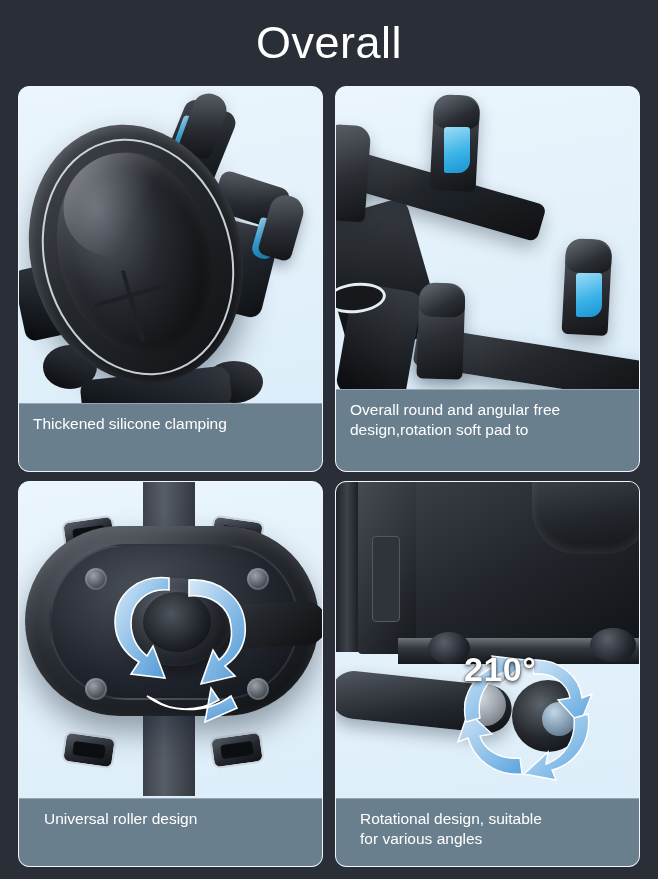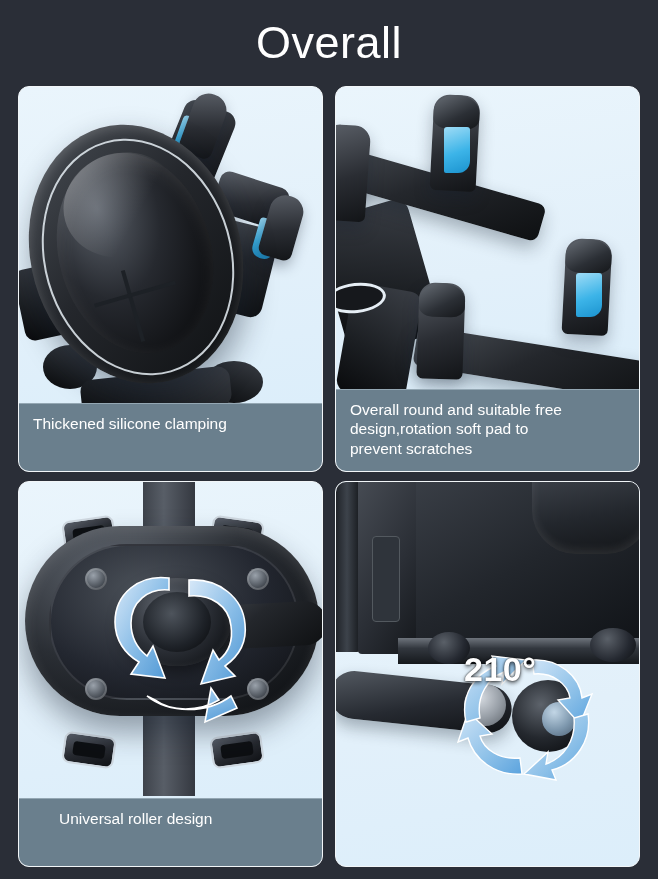--- a/index.html
+++ b/index.html
@@ -75,21 +75,21 @@
     background: #6a7f8d;
     color: #ffffff;
     font-size: 15.5px;
     line-height: 1.28;
     padding: 10px 14px 12px 14px;
     box-sizing: border-box;
     border-top: 1px solid #94a7b3;
   }
   .caption.h2 { min-height: 68px; }
   .caption.h3 { min-height: 82px; }
-  .caption.pad-left { padding-left: 40px; }
+  .caption.pad-left { padding-left: 25px; }
   .caption.pad-left2 { padding-left: 24px; }
 
   
   .ink   { position: absolute; }
   .blk   { background: linear-gradient(145deg, #4a4f56 0%, #24272c 45%, #0e1012 100%); }
   .blk2  { background: linear-gradient(160deg, #5b6068 0%, #2a2d33 55%, #121417 100%); }
   .blk3  { background: linear-gradient(200deg, #3a3e45 0%, #1b1e22 60%, #090a0c 100%); }
   .cyan  { background: linear-gradient(160deg, #9fdcf6 0%, #3cb4e8 55%, #1b93cf 100%); }
 
   
@@ -373,23 +373,22 @@
         </div>
 
         <div class="ink post blk2 p2-post-2">
           <div class="post-cap"></div>
         </div>
         <div class="ink cyan p2-pad-2"></div>
 
         <div class="ink p2-oval-hole"></div>
       </div>
       <div class="caption h3">
-        <div>Overall round and suitable free</div>
+        <div>Overall round and angular free</div>
         <div>design,rotation soft pad to</div>
-        <div>prevent scratches</div>
       </div>
     </div>
 
     <div class="card">
       <div class="photo">
         <div class="ink p3-strap"></div>
 
         <div class="ink clampcorner p3-c1">
             <i></i>
           </div>
@@ -467,16 +466,20 @@
           <path d="M252 232 C256 258 240 282 216 288 L220 298 L188 292 L212 270 L210 282
                    C228 276 240 258 238 236 Z" fill="url(#ag2)" stroke="#ffffff" stroke-width="1.4"></path>
           <path d="M186 292 C160 294 138 278 132 256 L122 260 L132 230 L156 252 L144 254
                    C148 268 164 278 184 276 Z" fill="url(#ag2)" stroke="#ffffff" stroke-width="1.4"></path>
           <path d="M130 240 C124 214 138 192 160 184 L156 174 L190 178 L166 202 L168 190
                    C152 196 140 214 144 236 Z" fill="url(#ag2)" stroke="#ffffff" stroke-width="1.4"></path>
         </svg>
 
         <div class="badge360">210°</div>
       </div>
+      <div class="caption h2 pad-left2">
+        <div>Rotational design, suitable</div>
+        <div>for various angles</div>
+      </div>
     </div>
 
   </div>
 </div>
 
 </body></html>

